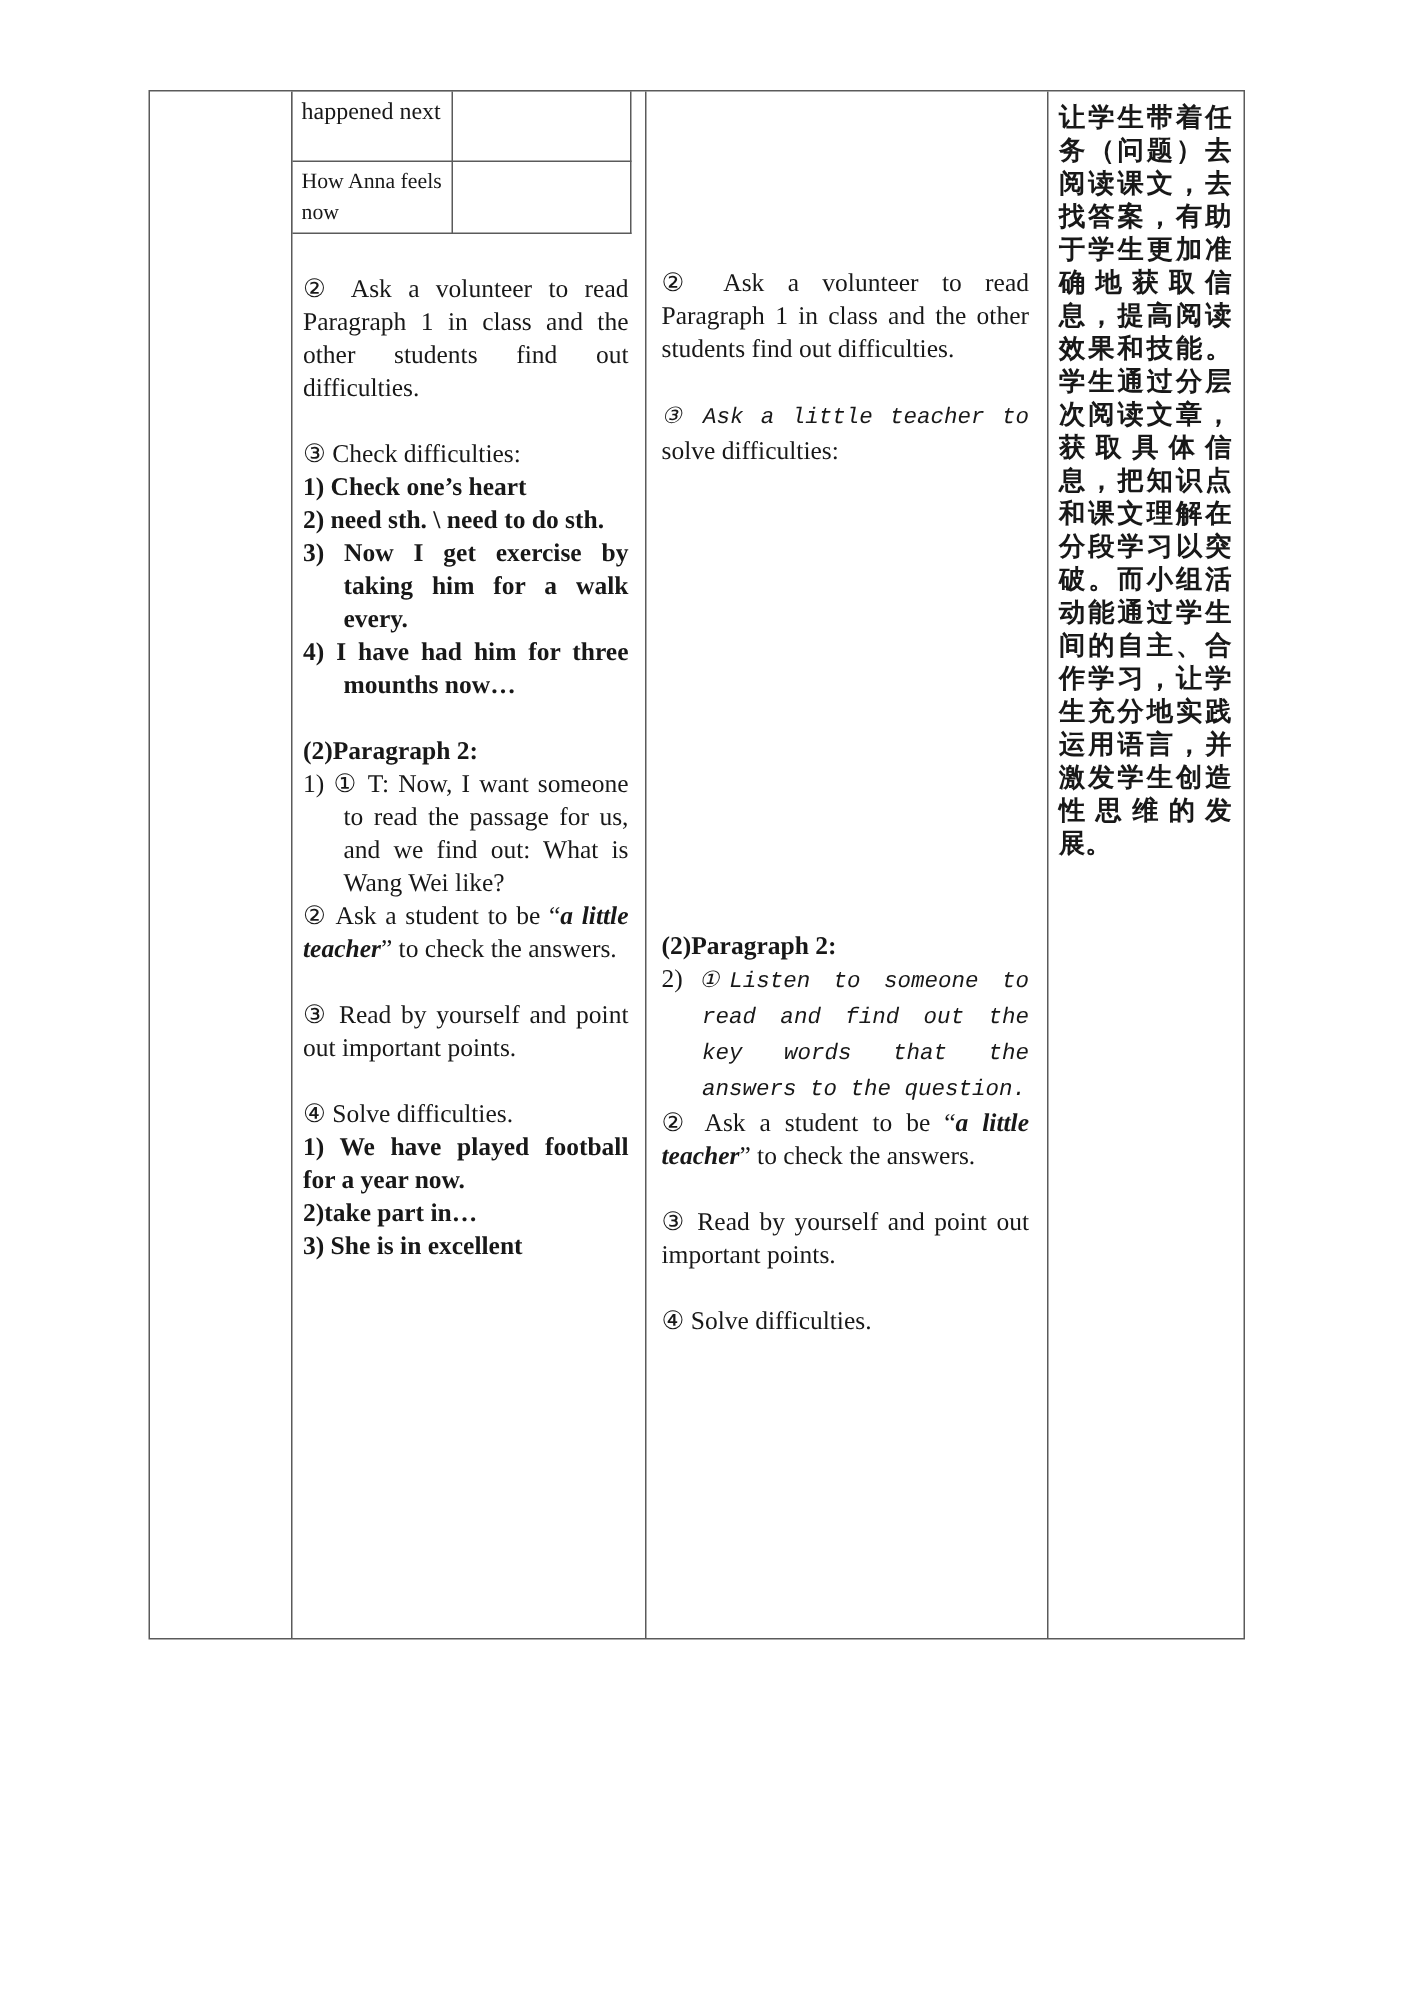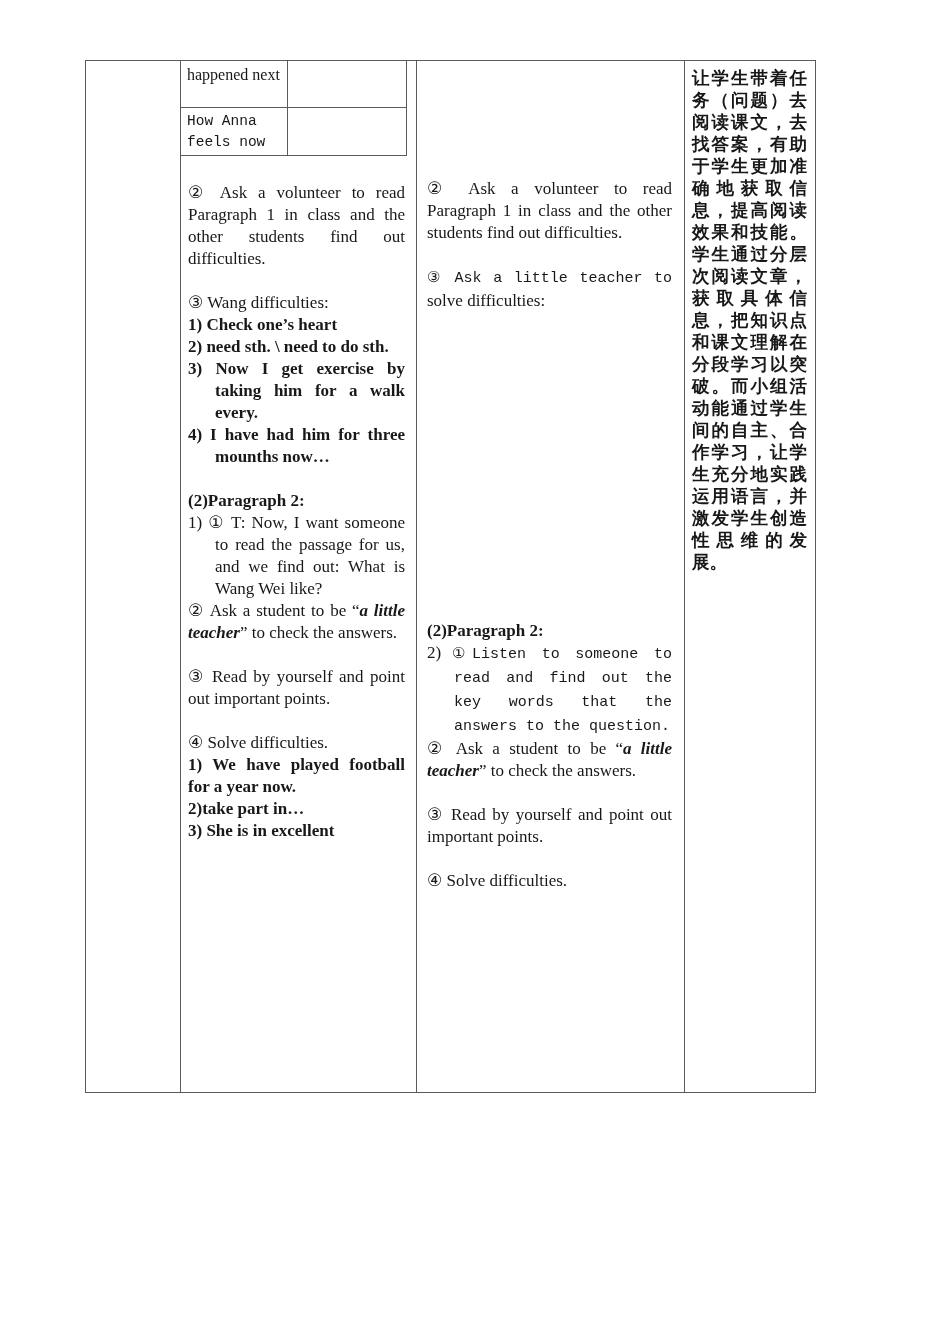--- a/index.html
+++ b/index.html
@@ -4,49 +4,49 @@
 <style>
   * { margin:0; padding:0; box-sizing:border-box; }
   html,body { background:#ffffff; }
   body {
     width:950px; height:1344px; position:relative; overflow:hidden;
     font-family:"Liberation Serif","DejaVu Serif","DejaVu Sans",serif;
     color:#181818;
   }
   .page { position:absolute; inset:0; background:#ffffff; }
   .doc-table {
-    position:absolute; left:85px; top:60px; width:731px; height:1033px;
+    position:absolute; left:99px; top:60px; width:731px; height:1033px;
     display:flex; border:1px solid #5a5a5a; background:#ffffff;
   }
   .col { height:100%; overflow:hidden; }
   .col1 { width:95px; border-right:1px solid #5a5a5a; }
   .col2 { width:236px; border-right:1px solid #5a5a5a; }
   .col3 { width:268px; border-right:1px solid #5a5a5a; }
   .col4 { width:129px; }
 
   
   .mini { border-collapse:collapse; margin:-1px 0 0 -1px; }
   .mini td { border:1px solid #5a5a5a; vertical-align:top; }
   .mini td.lbl { width:107px; padding:3px 5px 2px 6px; }
   .mini td.val { width:119px; }
   .mini tr.r1 td { height:47px; }
-  .mini tr.r2 td { height:45px; }
+  .mini tr.r2 td { height:45px;font-family:Liberation Serif, serif; }
   .mini .serifcell { font-size:16px; line-height:21px; }
   .mini .monocell { font-family:"Liberation Mono","DejaVu Sans Mono",monospace; font-size:14.5px; line-height:21px; }
 
   .inner2 { padding:26px 11px 0 7px; }
   .inner3 { padding:117px 12px 0 10px; }
   .inner4 { padding:6px 7px 0 7px;font-weight:bold; }
 
   p { font-size:17px; line-height:22px; text-align:justify; }
   .mb { margin-bottom:22px; }
   .b { font-weight:bold; }
   .bi { font-weight:bold; font-style:italic; }
   .hang { padding-left:27px; text-indent:-27px; }
-  .mono { font-family:"Liberation Mono","DejaVu Sans Mono",monospace; font-size:15px; }
+  .mono { font-family:"Liberation Mono","DejaVu Sans Mono",monospace; font-size:15px;font-style:italic; }
   .gap-mid { height:308px; }
   .cn {
     font-size:17.5px; line-height:22px; text-align:justify;
     font-family:"Liberation Serif","DejaVu Serif","DejaVu Sans",serif;
   }
 </style>
 </head>
 <body>
 
 <div class="page">
@@ -64,21 +64,21 @@
         <tr class="r2">
           <td class="lbl monocell">How Anna feels now</td>
           <td class="val"></td>
         </tr>
       </tbody>
         </table>
 
       <div class="inner2">
         <p class="mb">② Ask a volunteer to read Paragraph 1 in class and the other students find out difficulties.</p>
 
-        <p>③ Wang difficulties:</p>
+        <p>③ Check difficulties:</p>
         <p class="b">1) Check one’s heart</p>
         <p class="b hang">2) need sth. \ need to do sth.</p>
         <p class="b hang">3) Now I get exercise by taking him for a walk every.</p>
         <p class="b hang mb">4) I have had him for three mounths now…</p>
 
 
         <p class="b">(2)Paragraph 2:</p>
         <p class="hang"><span>1)</span> <span>① T: Now, I want someone to read the passage for us, and we find out: What is Wang Wei like?</span></p>
         <p class="mb"><span>② Ask a student to be “</span><span class="bi">a little teacher</span><span>” to check the answers.</span></p>
 

